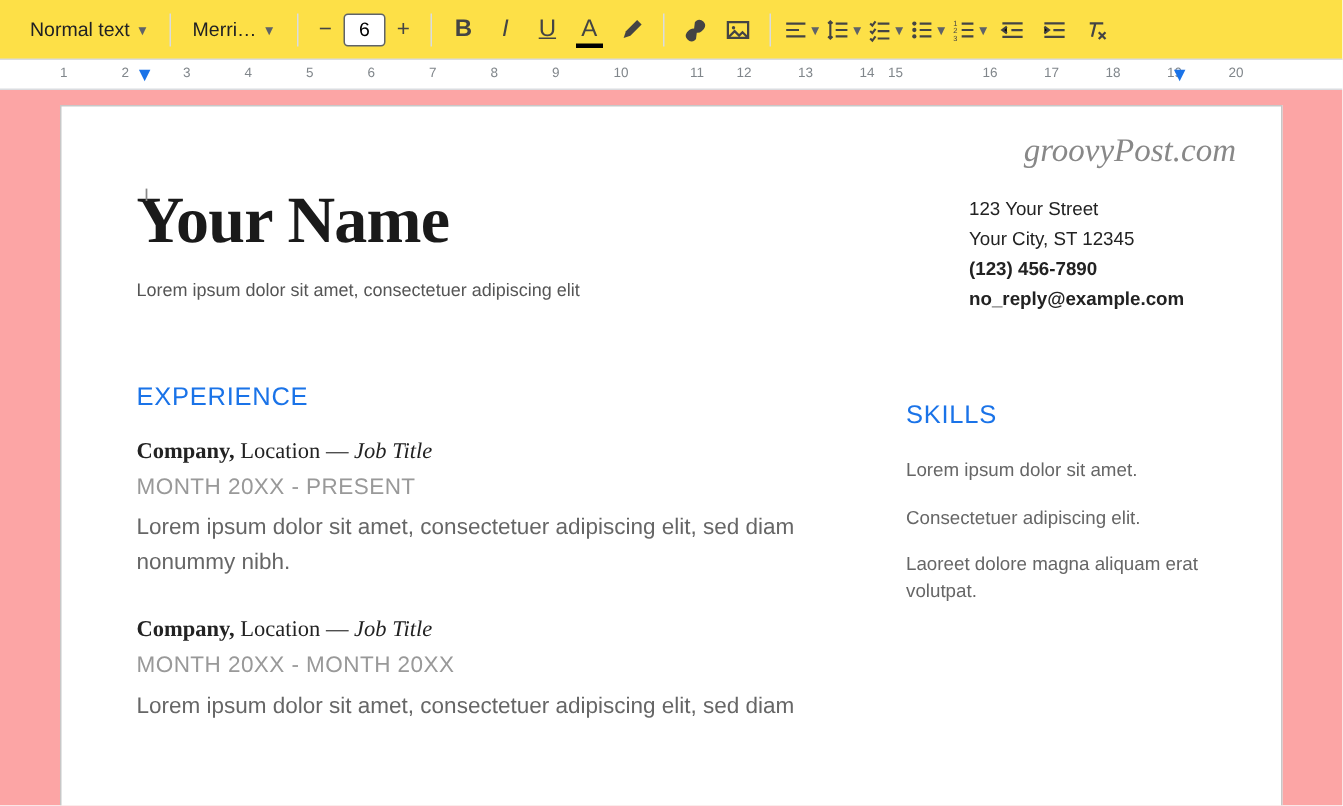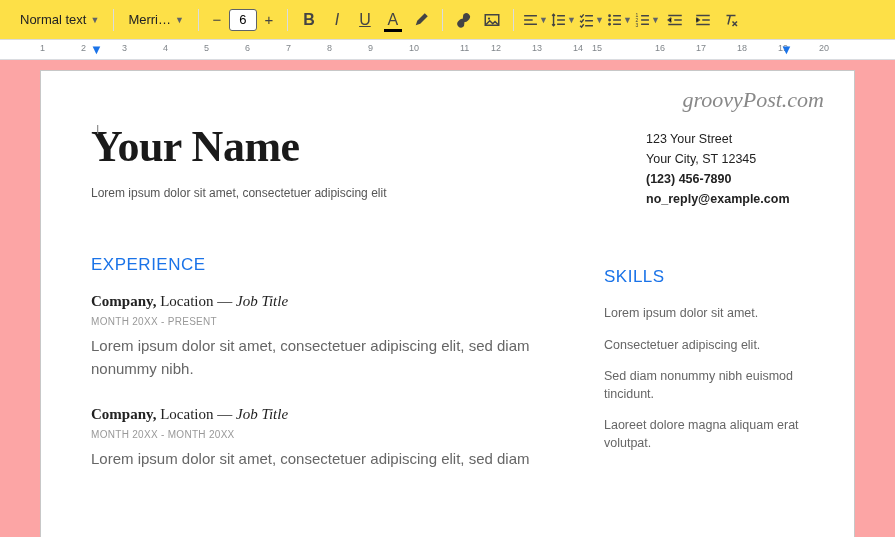--- a/index.html
+++ b/index.html
@@ -26,21 +26,21 @@
 .right-col { width: 200px; }
 .name { font-family: Georgia, 'Times New Roman', serif; font-size: 44px; font-weight: 900; color: #1a1a1a; margin-bottom: 14px; letter-spacing: -0.5px; }
 .tagline { font-size: 12px; color: #555; margin-bottom: 55px; }
 .contact { font-size: 12.5px; color: #222; line-height: 1.6; margin-top: 8px; margin-left: 42px; }
 .contact .bold { font-weight: bold; }
 .section-head { font-size: 17px; font-weight: normal; color: #1a73e8; letter-spacing: 0.5px; margin-bottom: 18px; }
 .job { margin-bottom: 26px; }
 .job-title { font-family: Georgia, serif; font-size: 15px; color: #222; margin-bottom: 6px; }
 .job-title .company { font-weight: bold; }
 .job-title .role { font-style: italic; }
-.job-date { font-size: 10px; color: #999; letter-spacing: 0.3px; margin-bottom: 8px; }
+.job-date { font-size: 15px; color: #999; letter-spacing: 0.3px; margin-bottom: 8px; }
 .job-desc { font-size: 15px; color: #666; line-height: 1.5; }
 .skill-item { font-size: 12.5px; color: #666; line-height: 1.4; margin-bottom: 14px; }
 .color-underline { width: 18px; height: 3px; background: #000; position: absolute; bottom: 1px; left: 4px; }
 </style>
 </head>
 <body>
 
 <div class="toolbar">
   <div class="tb-select">
     <span>Normal text</span>
@@ -194,19 +194,18 @@
           <div>123 Your Street</div>
           <div>Your City, ST 12345</div>
           <div class="bold">(123) 456-7890</div>
           <div class="bold">no_reply@example.com</div>
         </div>
         <div style="height:58px"></div>
         <div class="section-head">SKILLS</div>
         <div id="skills-container">
             <div class="skill-item">Lorem ipsum dolor sit amet.</div>
             <div class="skill-item">Consectetuer adipiscing elit.</div>
-            <div class="skill-item">Sed diam nonummy nibh euismod tincidunt.</div>
             <div class="skill-item">Laoreet dolore magna aliquam erat volutpat.</div>
           </div>
       </div>
     </div>
   </div>
 </div>
 
 </body></html>

